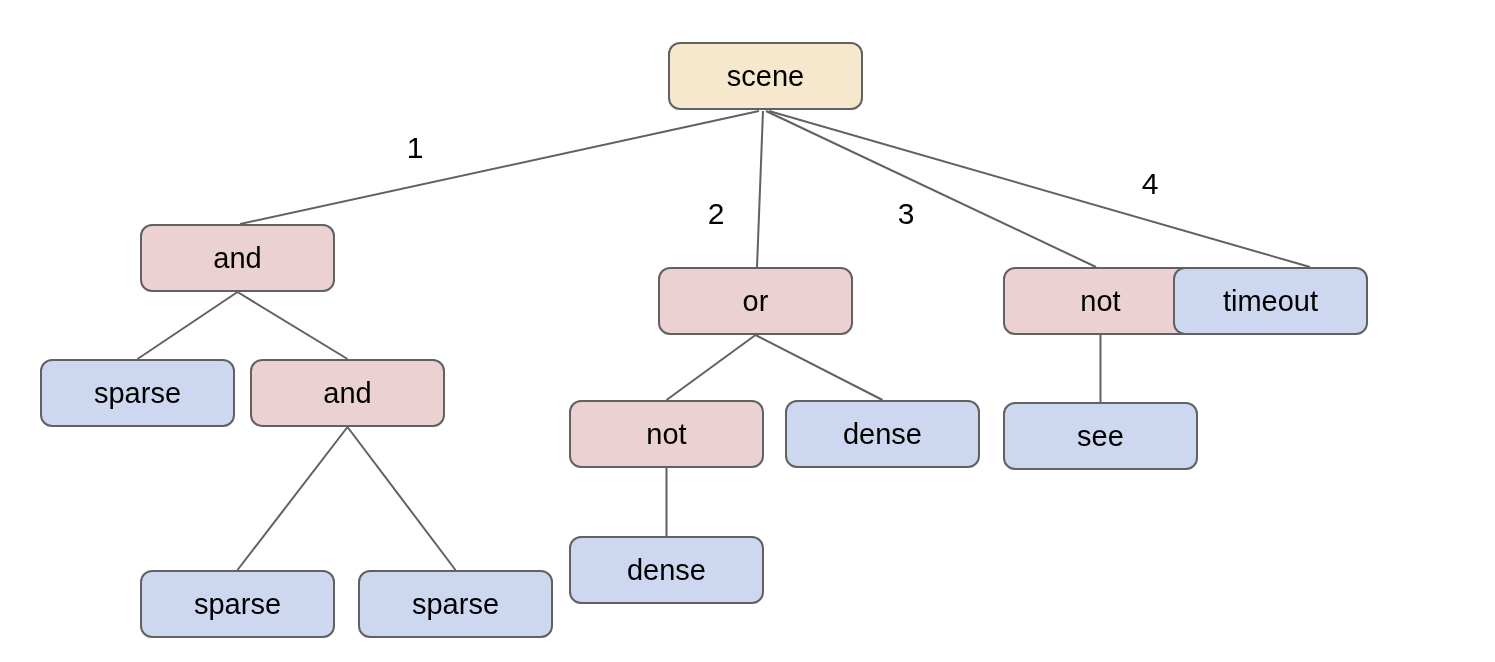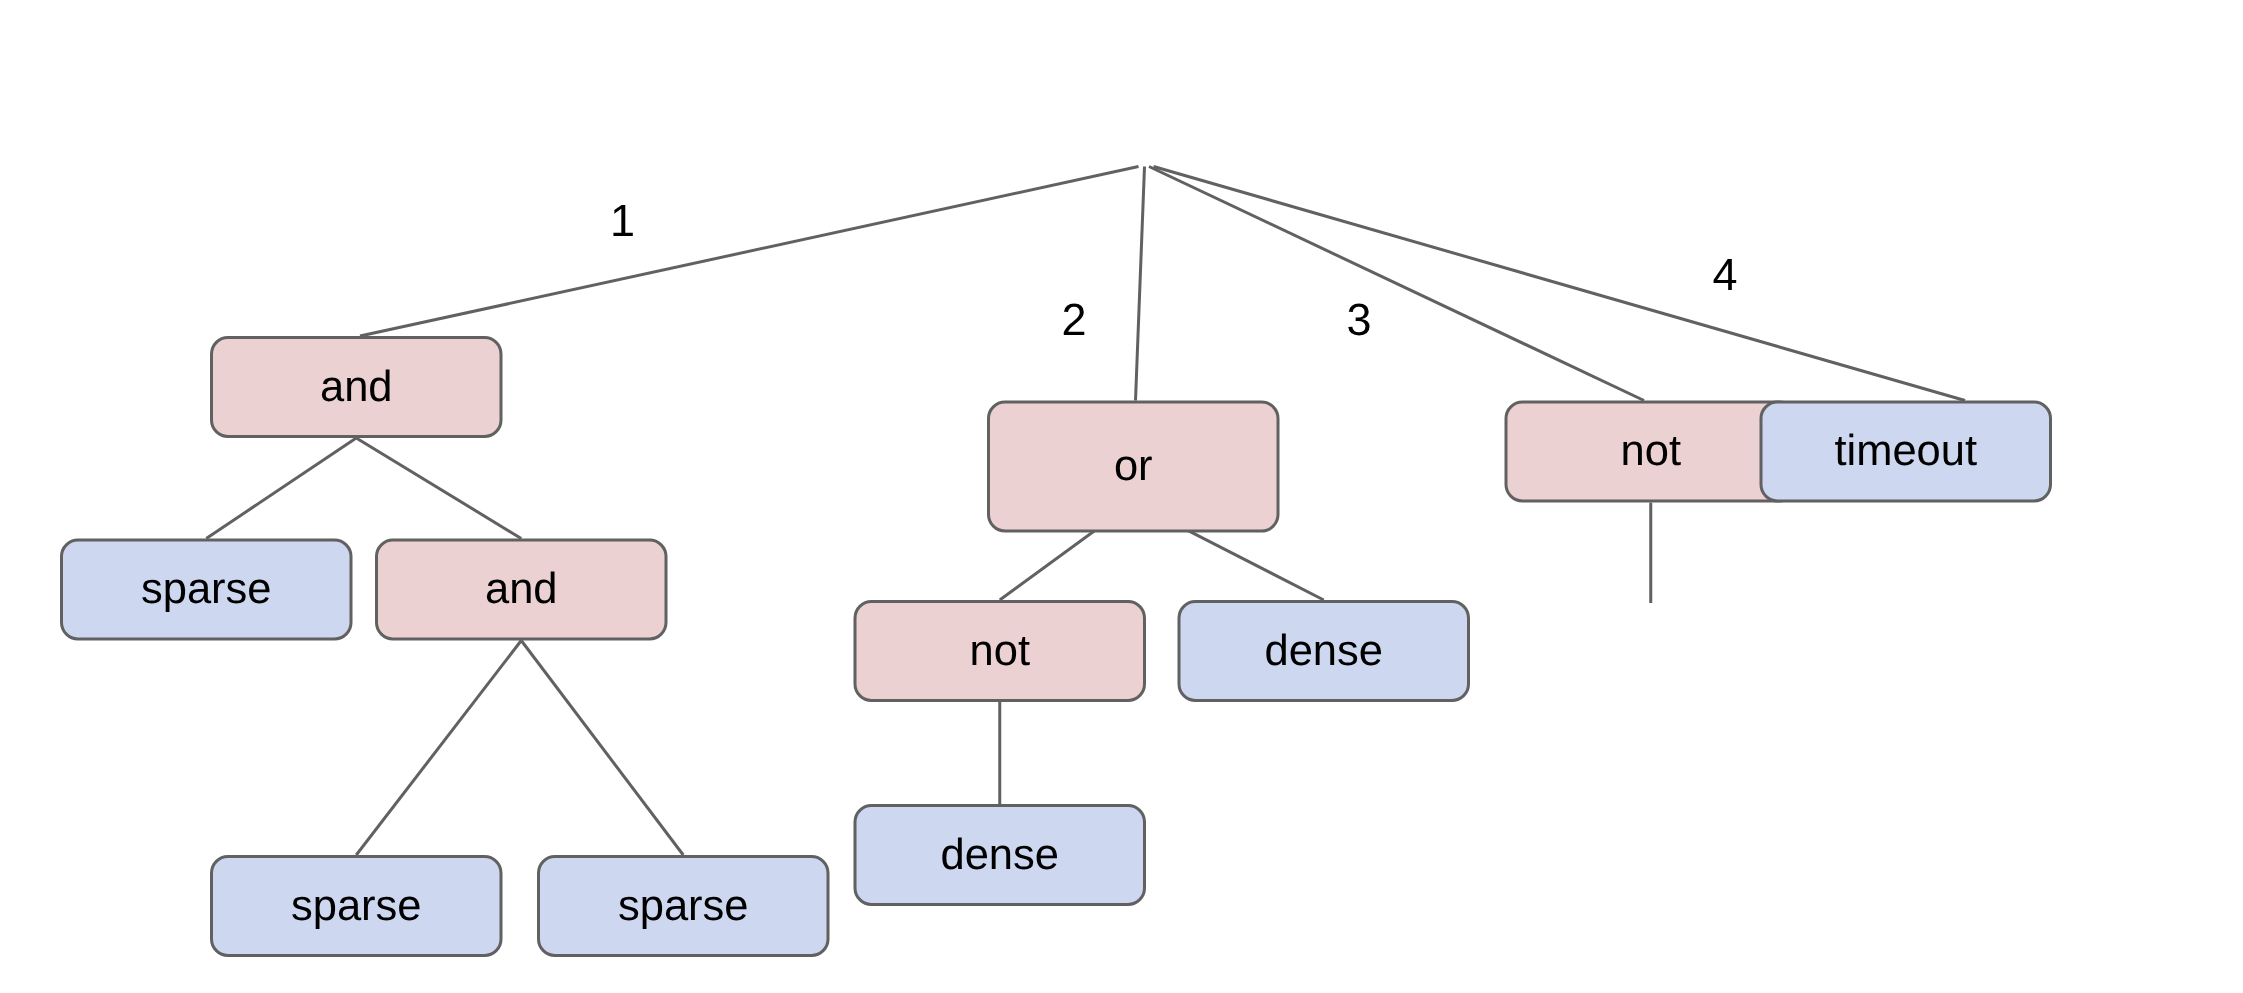--- a/index.html
+++ b/index.html
@@ -58,24 +58,26 @@
       <line x1="347.5" y1="427" x2="455.5" y2="570" stroke="#616161" stroke-width="2"></line>
       <line x1="755.5" y1="335" x2="666.5" y2="400" stroke="#616161" stroke-width="2"></line>
       <line x1="755.5" y1="335" x2="882.5" y2="400" stroke="#616161" stroke-width="2"></line>
       <line x1="666.5" y1="468" x2="666.5" y2="536" stroke="#616161" stroke-width="2"></line>
       <line x1="1100.5" y1="335" x2="1100.5" y2="402" stroke="#616161" stroke-width="2"></line>
     </svg>
 <div class="edge-label" style="left: 415px; top: 148px;">1</div>
     <div class="edge-label" style="left: 716px; top: 214px;">2</div>
     <div class="edge-label" style="left: 906px; top: 214px;">3</div>
     <div class="edge-label" style="left: 1150px; top: 184px;">4</div>
+    <div class="node node-root" style="left: 668px; top: 42px; width: 195px; height: 68px; background: rgb(246, 232, 205); border-color: rgb(97, 97, 97); color: rgb(0, 0, 0);">scene</div>
     <div class="node node-operator" style="left: 140px; top: 224px; width: 195px; height: 68px; background: rgb(235, 209, 209); border-color: rgb(97, 97, 97); color: rgb(0, 0, 0);">and</div>
-    <div class="node node-operator" style="left: 658px; top: 267px; width: 195px; height: 88px; background: rgb(235, 209, 209); border-color: rgb(97, 97, 97); color: rgb(0, 0, 0);">or</div>
+    <div class="node node-operator" style="left: 658px; top: 267px; width: 195px; height: 68px; background: rgb(235, 209, 209); border-color: rgb(97, 97, 97); color: rgb(0, 0, 0);">or</div>
     <div class="node node-operator" style="left: 1003px; top: 267px; width: 195px; height: 68px; background: rgb(235, 209, 209); border-color: rgb(97, 97, 97); color: rgb(0, 0, 0);">not</div>
     <div class="node node-leaf" style="left: 1173px; top: 267px; width: 195px; height: 68px; background: rgb(205, 215, 239); border-color: rgb(97, 97, 97); color: rgb(0, 0, 0);">timeout</div>
     <div class="node node-leaf" style="left: 40px; top: 359px; width: 195px; height: 68px; background: rgb(205, 215, 239); border-color: rgb(97, 97, 97); color: rgb(0, 0, 0);">sparse</div>
     <div class="node node-operator" style="left: 250px; top: 359px; width: 195px; height: 68px; background: rgb(235, 209, 209); border-color: rgb(97, 97, 97); color: rgb(0, 0, 0);">and</div>
     <div class="node node-operator" style="left: 569px; top: 400px; width: 195px; height: 68px; background: rgb(235, 209, 209); border-color: rgb(97, 97, 97); color: rgb(0, 0, 0);">not</div>
     <div class="node node-leaf" style="left: 785px; top: 400px; width: 195px; height: 68px; background: rgb(205, 215, 239); border-color: rgb(97, 97, 97); color: rgb(0, 0, 0);">dense</div>
+    <div class="node node-leaf" style="left: 1003px; top: 402px; width: 195px; height: 68px; background: rgb(205, 215, 239); border-color: rgb(97, 97, 97); color: rgb(0, 0, 0);">see</div>
     <div class="node node-leaf" style="left: 569px; top: 536px; width: 195px; height: 68px; background: rgb(205, 215, 239); border-color: rgb(97, 97, 97); color: rgb(0, 0, 0);">dense</div>
     <div class="node node-leaf" style="left: 140px; top: 570px; width: 195px; height: 68px; background: rgb(205, 215, 239); border-color: rgb(97, 97, 97); color: rgb(0, 0, 0);">sparse</div>
     <div class="node node-leaf" style="left: 358px; top: 570px; width: 195px; height: 68px; background: rgb(205, 215, 239); border-color: rgb(97, 97, 97); color: rgb(0, 0, 0);">sparse</div>
   </div>
 
 </body></html>

